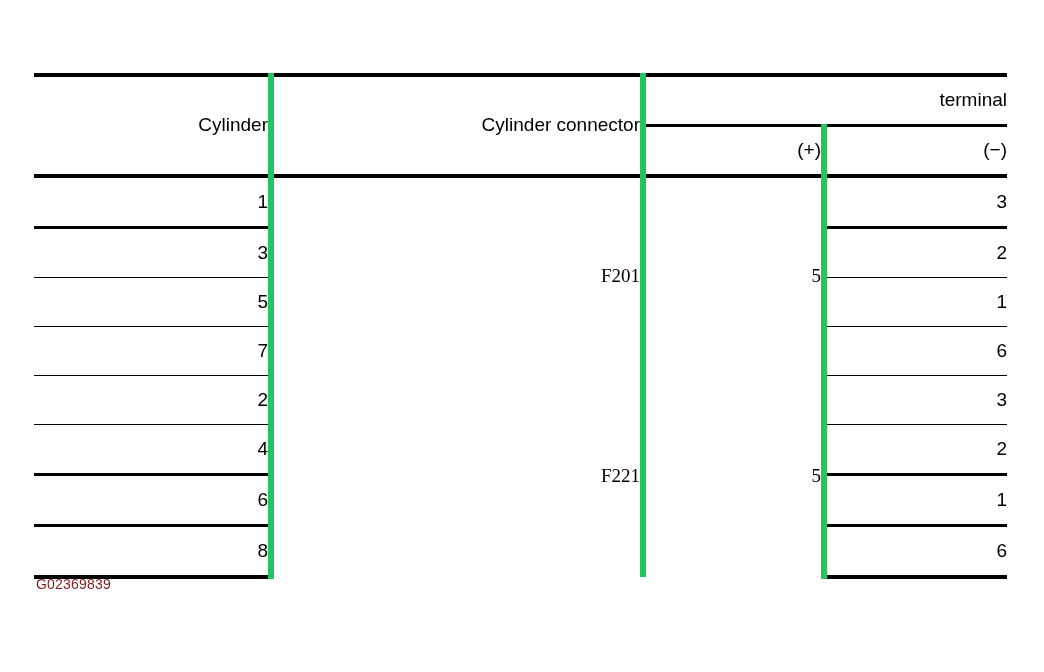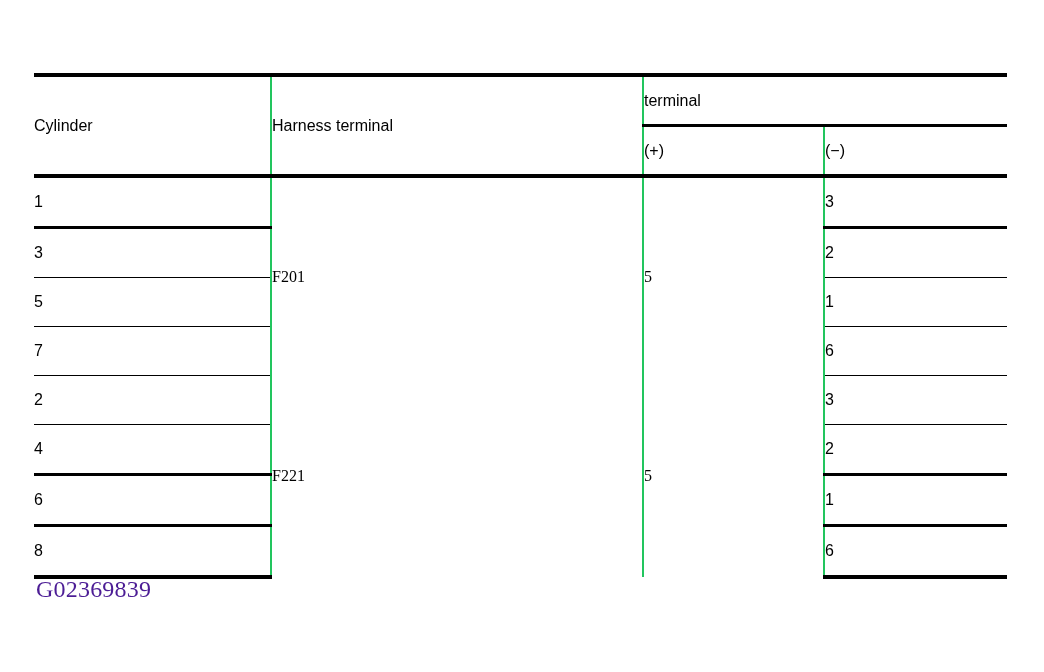--- a/index.html
+++ b/index.html
@@ -38,39 +38,39 @@
     width: 973px;
     height: 480px;
     font-size: 19px;
     color: #000;
   }
 
   table.spec td,
   table.spec th {
     padding: 0;
     margin: 16px;
-    text-align: left;
+    text-align: right;
     vertical-align: middle;
     font-weight: normal;
-    font-size: 16px;
+    font-size: 19px;
     line-height: 1.1;
   }
 
   
   .col-cyl   { width: 237px; }
   .col-harn  { width: 372px; }
   .col-plus  { width: 181px; }
   .col-minus { width: 183px; }
 
   
   .bt-thick { border-top: 4px solid #000; }
   .bb-thick { border-bottom: 4px solid #000; }
   .bb-med   { border-bottom: 3px solid #000; }
   .bb-thin  { border-bottom: 1.6px solid #000; }
-  .br-med   { border-right: 2px solid #22c55e; }
+  .br-med   { border-right: 6px solid #22c55e; }
 
   .h-top {
     height: 97px;
   }
   .h-sub {
     height: 45px;
   }
   .h-row {
     height: 48px;
   }
@@ -78,44 +78,44 @@
   .cell-merge {
     font-size: 19px;
     font-family: Liberation Serif, serif;
   }
 
   
   .caption {
     position: absolute;
     left: 36px;
     top: 576px;
-    font-size: 24px;
+    font-size: 14px;
     letter-spacing: 0.2px;
-    color: #4c1d95;
-    font-family: Liberation Serif, serif;
+    color: #7f1d1d;
+    font-family: Liberation Sans, sans-serif;
   }
 </style>
 </head>
 <body>
 
 <div id="page">
 
   <div class="table-wrap">
     <table class="spec">
       <colgroup>
         <col class="col-cyl">
         <col class="col-harn">
         <col class="col-plus">
         <col class="col-minus">
       </colgroup>
 
       <thead>
         <tr>
           <th class="h-top bt-thick bb-thick br-med" rowspan="2">Cylinder</th>
-          <th class="h-top bt-thick bb-thick br-med" rowspan="2">Harness terminal</th>
+          <th class="h-top bt-thick bb-thick br-med" rowspan="2">Cylinder connector</th>
           <th class="h-sub bt-thick bb-med" colspan="2">terminal</th>
         </tr>
         <tr>
           <th class="h-sub bb-thick br-med">(+)</th>
           <th class="h-sub bb-thick">(−)</th>
         </tr>
       </thead>
 
       <tbody>
 

